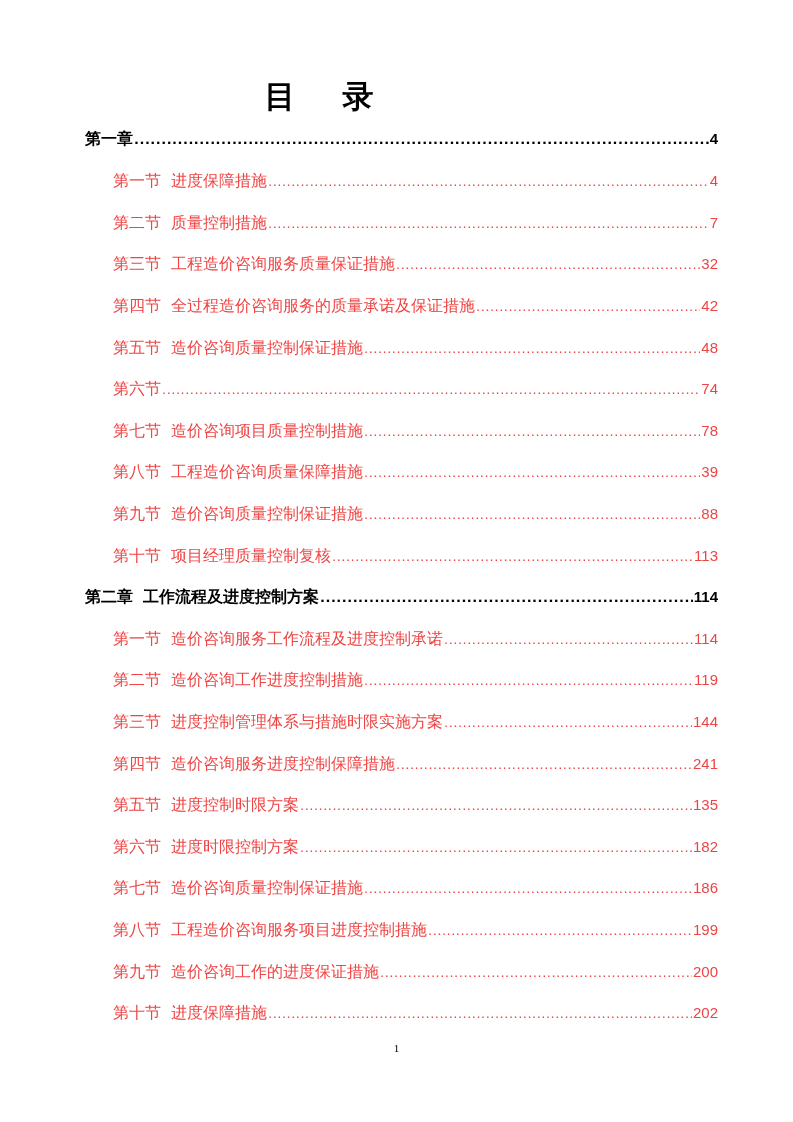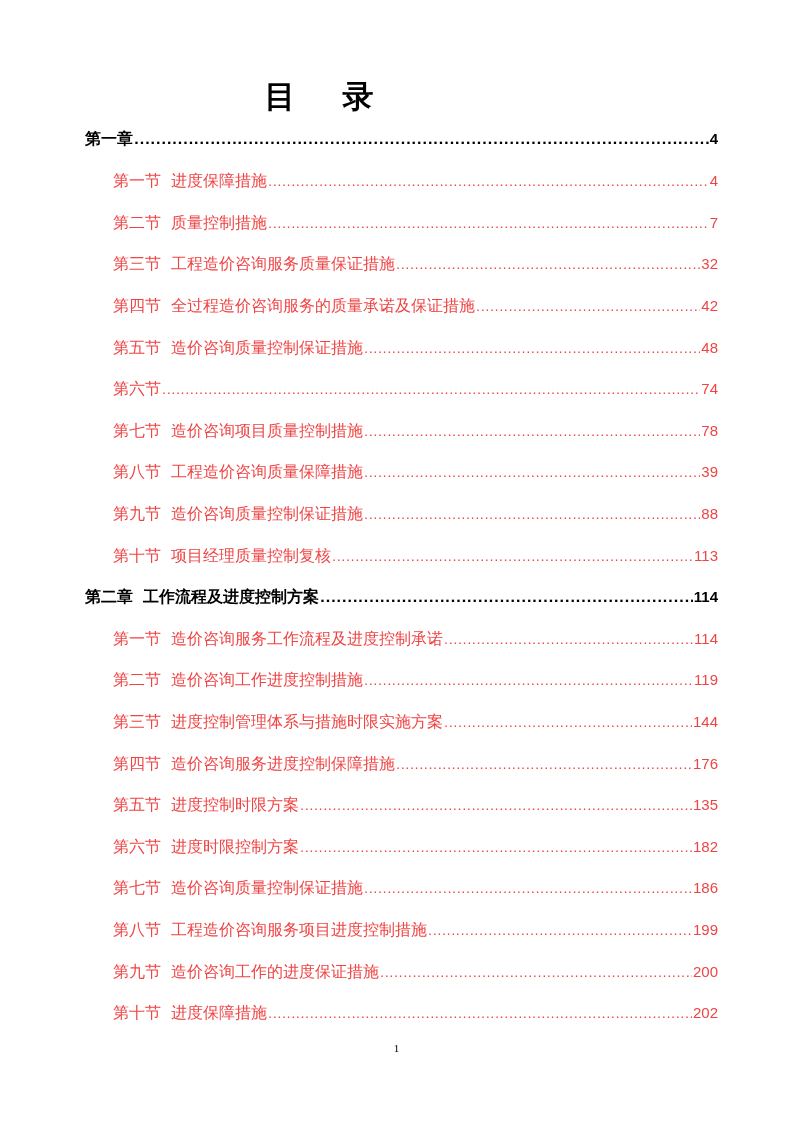--- a/index.html
+++ b/index.html
@@ -112,21 +112,21 @@
   <div class="row section" style="top:589px">
     <span class="num">第三节</span>
     <span class="label">进度控制管理体系与措施时限实施方案</span>
     <span class="leader"></span>
     <span class="page">144</span>
   </div>
   <div class="row section" style="top:631px">
     <span class="num">第四节</span>
     <span class="label">造价咨询服务进度控制保障措施</span>
     <span class="leader"></span>
-    <span class="page">176</span>
+    <span class="page">241</span>
   </div>
   <div class="row section" style="top:672px">
     <span class="num">第五节</span>
     <span class="label">进度控制时限方案</span>
     <span class="leader"></span>
     <span class="page">135</span>
   </div>
   <div class="row section" style="top:714px">
     <span class="num">第六节</span>
     <span class="label">进度时限控制方案</span>

